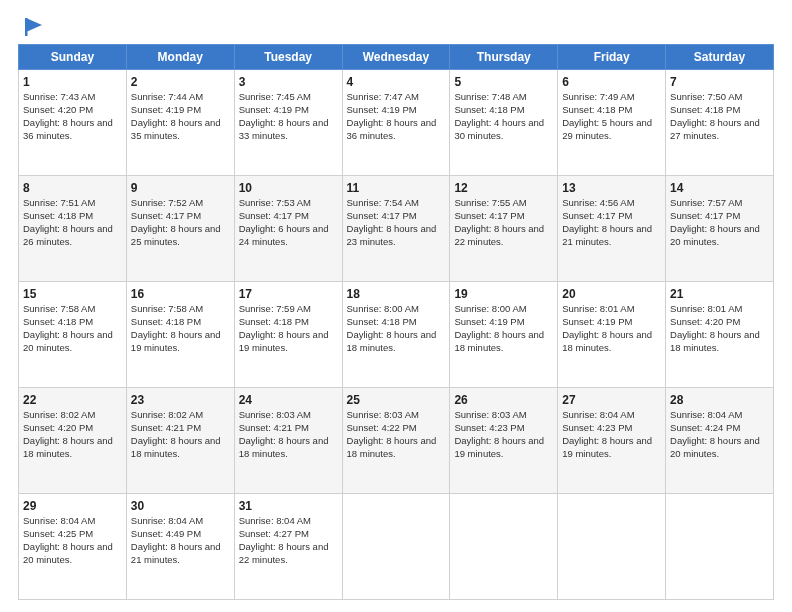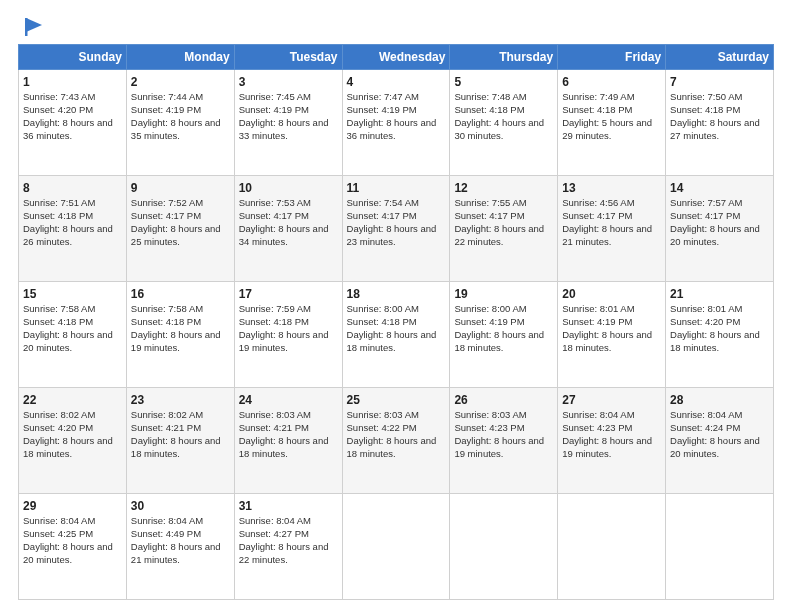--- a/index.html
+++ b/index.html
@@ -56,21 +56,21 @@
       border-collapse: collapse;
       width: 100%;
       table-layout: fixed;
     }
     .calendar th {
       background-color: #3a78c9;
       color: #fff;
       font-size: 12px;
       font-weight: bold;
       padding: 5px 4px;
-      text-align: right;
+      text-align: center;
       border: 1px solid #5a8fd0;
     }
     .calendar td {
       vertical-align: top;
       padding: 4px 4px 3px 4px;
       font-size: 9.5px;
       color: #333;
       border: 1px solid #d0d0d0;
       line-height: 1.35;
       background: #fff;
@@ -135,21 +135,21 @@
           <td><span class="day-num">2</span><span>Sunrise: 7:44 AM</span><br><span>Sunset: 4:19 PM</span><br><span>Daylight: 8 hours and 35 minutes.</span></td>
           <td><span class="day-num">3</span><span>Sunrise: 7:45 AM</span><br><span>Sunset: 4:19 PM</span><br><span>Daylight: 8 hours and 33 minutes.</span></td>
           <td><span class="day-num">4</span><span>Sunrise: 7:47 AM</span><br><span>Sunset: 4:19 PM</span><br><span>Daylight: 8 hours and 36 minutes.</span></td>
           <td><span class="day-num">5</span><span>Sunrise: 7:48 AM</span><br><span>Sunset: 4:18 PM</span><br><span>Daylight: 4 hours and 30 minutes.</span></td>
           <td><span class="day-num">6</span><span>Sunrise: 7:49 AM</span><br><span>Sunset: 4:18 PM</span><br><span>Daylight: 5 hours and 29 minutes.</span></td>
           <td><span class="day-num">7</span><span>Sunrise: 7:50 AM</span><br><span>Sunset: 4:18 PM</span><br><span>Daylight: 8 hours and 27 minutes.</span></td>
         </tr>
         <tr>
           <td><span class="day-num">8</span><span>Sunrise: 7:51 AM</span><br><span>Sunset: 4:18 PM</span><br><span>Daylight: 8 hours and 26 minutes.</span></td>
           <td><span class="day-num">9</span><span>Sunrise: 7:52 AM</span><br><span>Sunset: 4:17 PM</span><br><span>Daylight: 8 hours and 25 minutes.</span></td>
-          <td><span class="day-num">10</span><span>Sunrise: 7:53 AM</span><br><span>Sunset: 4:17 PM</span><br><span>Daylight: 8 hours and 34 minutes.</span></td>
+          <td><span class="day-num">10</span><span>Sunrise: 7:53 AM</span><br><span>Sunset: 4:17 PM</span><br><span>Daylight: 6 hours and 24 minutes.</span></td>
           <td><span class="day-num">11</span><span>Sunrise: 7:54 AM</span><br><span>Sunset: 4:17 PM</span><br><span>Daylight: 8 hours and 23 minutes.</span></td>
           <td><span class="day-num">12</span><span>Sunrise: 7:55 AM</span><br><span>Sunset: 4:17 PM</span><br><span>Daylight: 8 hours and 22 minutes.</span></td>
           <td><span class="day-num">13</span><span>Sunrise: 4:56 AM</span><br><span>Sunset: 4:17 PM</span><br><span>Daylight: 8 hours and 21 minutes.</span></td>
           <td><span class="day-num">14</span><span>Sunrise: 7:57 AM</span><br><span>Sunset: 4:17 PM</span><br><span>Daylight: 8 hours and 20 minutes.</span></td>
         </tr>
         <tr>
           <td><span class="day-num">15</span><span>Sunrise: 7:58 AM</span><br><span>Sunset: 4:18 PM</span><br><span>Daylight: 8 hours and 20 minutes.</span></td>
           <td><span class="day-num">16</span><span>Sunrise: 7:58 AM</span><br><span>Sunset: 4:18 PM</span><br><span>Daylight: 8 hours and 19 minutes.</span></td>
           <td><span class="day-num">17</span><span>Sunrise: 7:59 AM</span><br><span>Sunset: 4:18 PM</span><br><span>Daylight: 8 hours and 19 minutes.</span></td>
           <td><span class="day-num">18</span><span>Sunrise: 8:00 AM</span><br><span>Sunset: 4:18 PM</span><br><span>Daylight: 8 hours and 18 minutes.</span></td>

